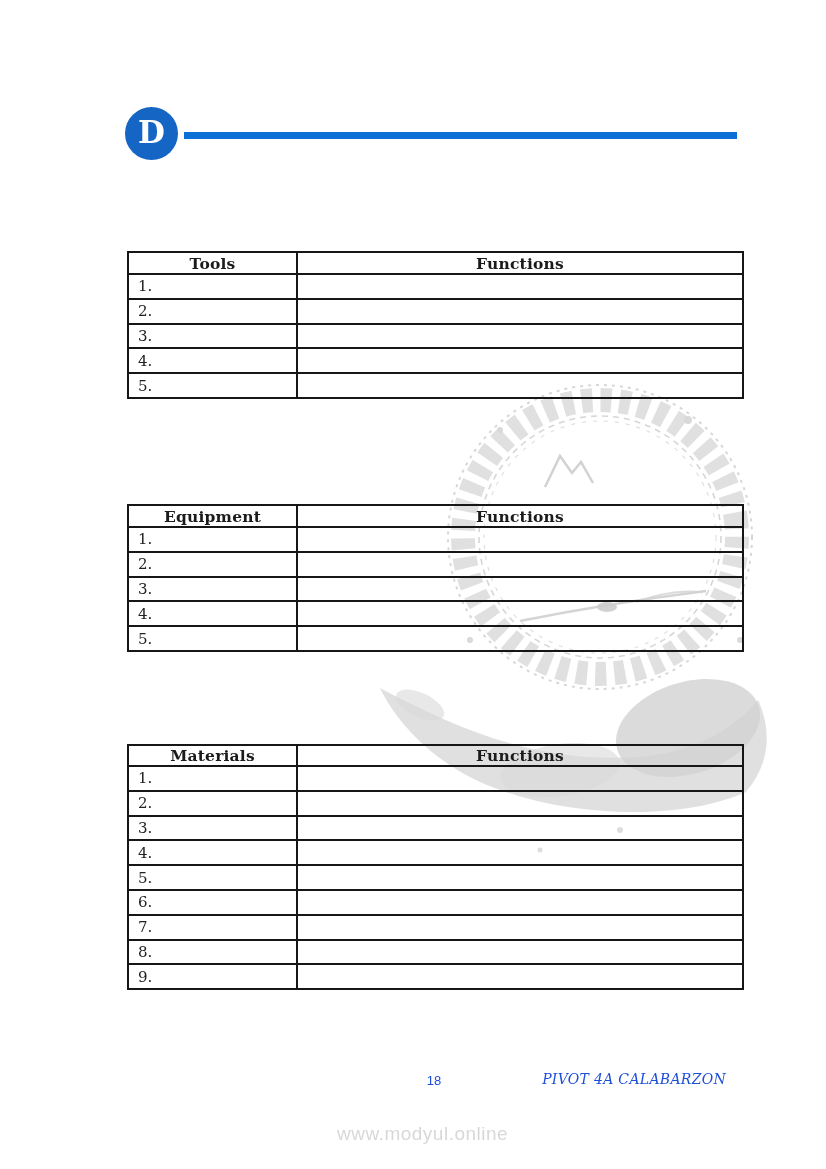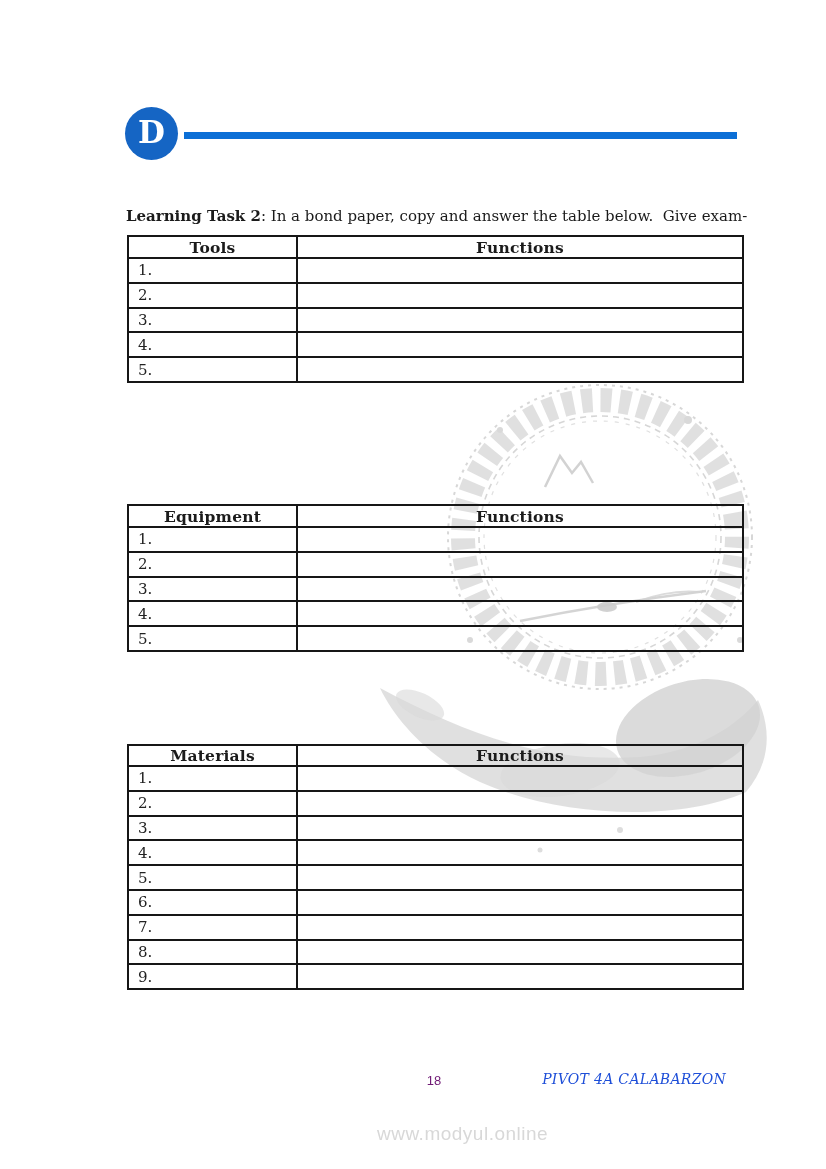--- a/index.html
+++ b/index.html
@@ -52,29 +52,29 @@
   table.wtable col.c2{width:446px;}
   table.wtable th{
     font-size:15.5px;font-weight:bold;text-align:center;
     height:20px;letter-spacing:.2px;
   }
   table.wtable td{height:22.8px;}
   table.wtable td.num{
     font-size:15px;color:#222222;text-align:left;
     padding-left:9px;vertical-align:middle;
   }
-  #table-tools{top:235px;padding-left:28px;}
+  #table-tools{top:251px;padding-left:28px;}
   #table-equipment{top:504px;border-radius:26px;}
   #table-materials{top:744px;padding-left:40px;}
   #table-materials th{height:16px;}
 
   
   .page-number{
     position:absolute;left:404px;top:1073px;width:60px;text-align:center;
-    font-family:"Liberation Sans", sans-serif;font-size:13px;color:#701a75;
+    font-family:"Liberation Sans", sans-serif;font-size:13px;color:#1d4ed8;
   }
   .brand{
     position:absolute;right:100px;top:1071px;
     font-family:"DejaVu Serif", serif;font-style:italic;
     font-size:14px;color:#1d4ed8;letter-spacing:.3px;
   }
   .website{
     position:absolute;left:337px;top:1123px;
     font-family:"Liberation Sans", sans-serif;
     font-size:19px;letter-spacing:.5px;
@@ -117,21 +117,20 @@
 </div>
 
 <div class="layer" id="content">
 
   <div class="badge" style="background: rgb(21, 101, 196);">
     <span class="badge-letter">D</span>
   </div>
   <div class="rule" style="background: rgb(12, 111, 214);"></div>
 
   <div class="task">
-    <div><b>Learning Task 2</b><span>: In a bond paper, copy and answer the table below.  Give exam-</span></div>
   </div>
 
   <table class="wtable" id="table-tools">
     <colgroup>
         <col class="c1">
         <col class="c2">
       </colgroup>
     <thead>
       <tr>
         <th>Tools</th>
@@ -243,15 +242,15 @@
         </tr>
       <tr>
           <td class="num">9.</td>
           <td></td>
         </tr>
     </tbody>
   </table>
 
   <div class="page-number">18</div>
   <div class="brand">PIVOT 4A CALABARZON</div>
-  <div class="website" style="color: rgb(216, 216, 216); margin-left: 40px;">www.modyul.online</div>
+  <div class="website" style="color: rgb(216, 216, 216);">www.modyul.online</div>
 
 </div>
 
 </body></html>

